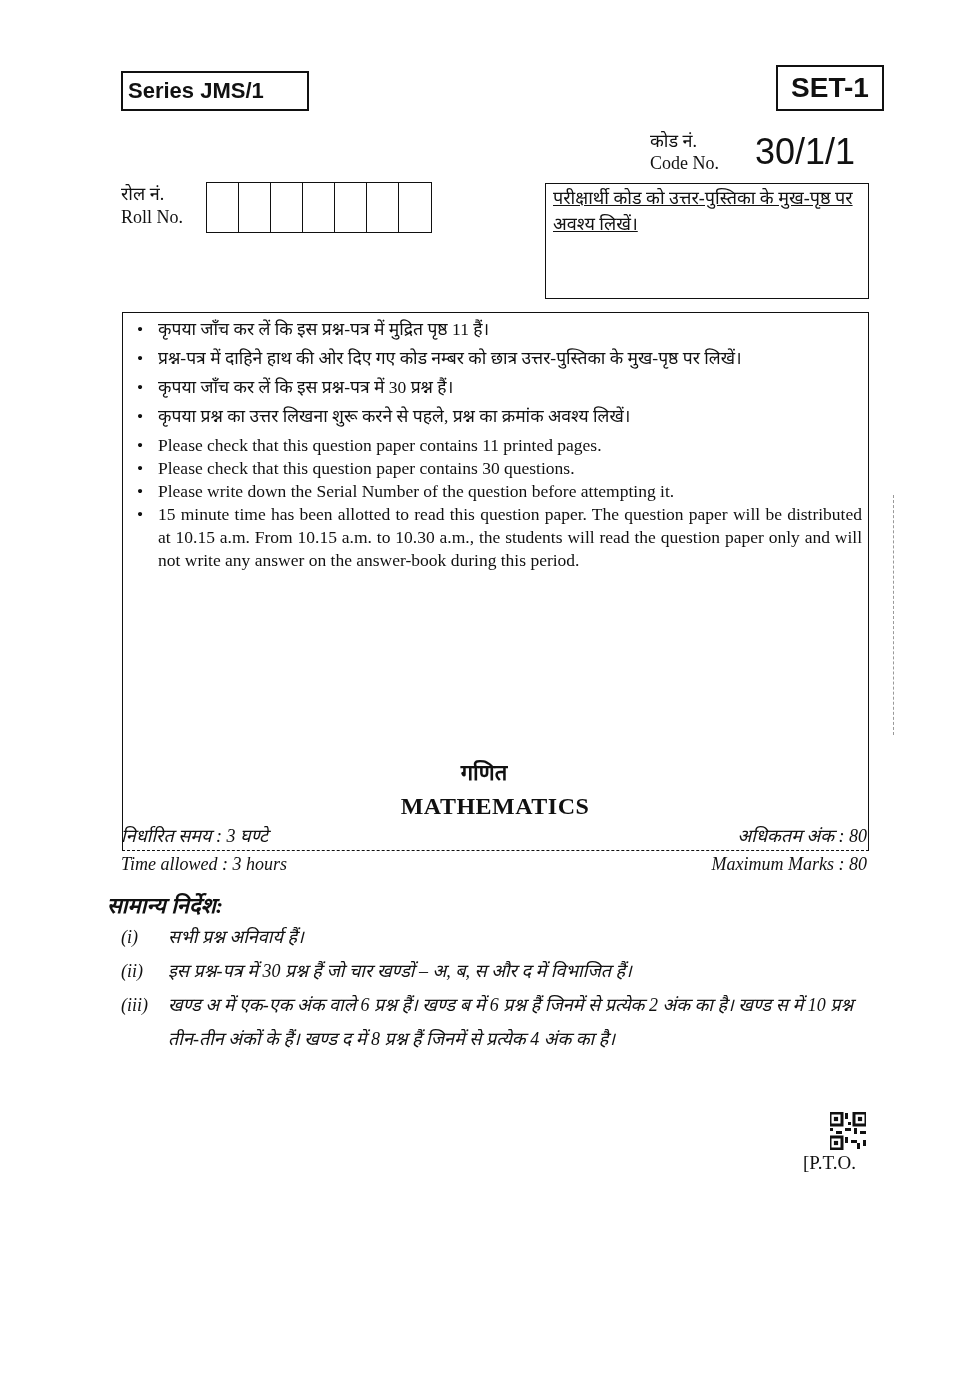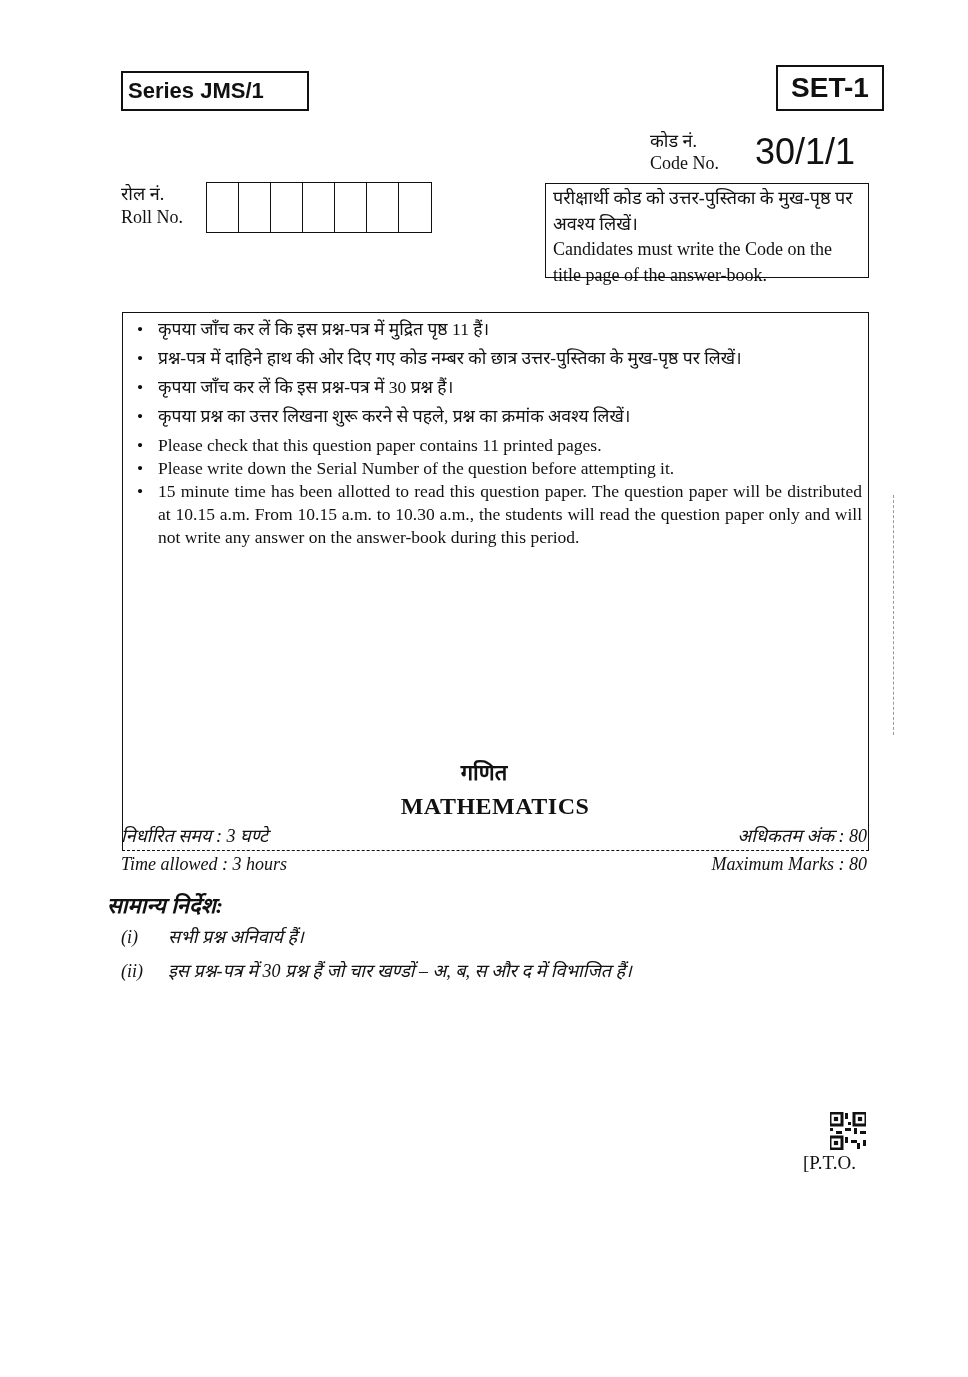--- a/index.html
+++ b/index.html
@@ -25,23 +25,23 @@
     .code-value {
       left: 755px; top: 130px;
       font-family: "Liberation Sans", "DejaVu Sans", sans-serif;
       font-weight: normal; font-size: 36px; line-height: 44px;
     }
     .roll-label { left: 121px; top: 183px; font-size: 18px; line-height: 23px; }
     .roll-grid { left: 206px; top: 182px; display: flex; border: 1.5px solid #111; height: 49px; }
     .roll-cell { width: 32px; height: 49px; border-right: 1.5px solid #111; box-sizing: border-box; }
     .roll-cell:last-child { border-right: none; }
     .code-note {
-      left: 545px; top: 183px; width: 324px; height: 95px;
+      left: 545px; top: 183px; width: 324px; height: 116px;
       border: 1.5px solid #111; box-sizing: border-box;
-      padding: 2px 7px; font-size: 18px; line-height: 25.5px;
+      padding: 2px 7px; font-size: 18px; line-height: 25.5px; text-decoration: underline;
     }
     .instr-box {
       left: 122px; top: 312px; width: 747px; height: 539px;
       border: 1.5px solid #111; border-bottom-style: dashed; box-sizing: border-box;
       padding: 2px 0 0 10px;
     }
     .instr-list { list-style: none; margin: 0; padding: 0; }
     .instr-item { position: relative; padding-left: 25px; padding-right: 6px; font-size: 17.5px; text-align: justify; }
     .instr-item::before {
       content: "•"; position: absolute; left: 4px; top: 0;
@@ -83,32 +83,32 @@
   <div class="roll-cell"></div>
   <div class="roll-cell"></div>
   <div class="roll-cell"></div>
   <div class="roll-cell"></div>
   <div class="roll-cell"></div>
   <div class="roll-cell"></div>
 </div>
 
 <div class="abs code-note">
   <div>परीक्षार्थी कोड को उत्तर-पुस्तिका के मुख-पृष्ठ पर अवश्य लिखें।</div>
-  <div>Candidates must write the Code on the title page of the answer-book.</div>
 </div>
 
 <div class="abs instr-box">
   <ul class="instr-list hi">
     <li class="instr-item">कृपया जाँच कर लें कि इस प्रश्न-पत्र में मुद्रित पृष्ठ 11 हैं।</li>
     <li class="instr-item">प्रश्न-पत्र में दाहिने हाथ की ओर दिए गए कोड नम्बर को छात्र उत्तर-पुस्तिका के मुख-पृष्ठ पर लिखें।</li>
     <li class="instr-item">कृपया जाँच कर लें कि इस प्रश्न-पत्र में 30 प्रश्न हैं।</li>
     <li class="instr-item bold">कृपया प्रश्न का उत्तर लिखना शुरू करने से पहले, प्रश्न का क्रमांक अवश्य लिखें।</li>
   </ul>
   <ul class="instr-list en" style="margin-top:3px;">
     <li class="instr-item">Please check that this question paper contains 11 printed pages.</li>
+    <li class="instr-item">Please check that this question paper contains 30 questions.</li>
     <li class="instr-item bold">Please write down the Serial Number of the question before attempting it.</li>
     <li class="instr-item">15 minute time has been allotted to read this question paper. The question paper will be distributed at 10.15 a.m. From 10.15 a.m. to 10.30 a.m., the students will read the question paper only and will not write any answer on the answer-book during this period.</li>
   </ul>
 </div>
 <div class="abs side-line"></div>
 
 <div class="abs subject-hi">गणित</div>
 <div class="abs subject-en">MATHEMATICS</div>
 
 <div class="abs meta meta-left">
@@ -123,20 +123,24 @@
 <div class="abs gen-title">सामान्य निर्देश:</div>
 <div class="abs gen-list">
   <div class="gen-item">
     <span class="gen-num">(i)</span>
     <span class="gen-text bold">सभी प्रश्न अनिवार्य हैं।</span>
   </div>
   <div class="gen-item">
     <span class="gen-num">(ii)</span>
     <span class="gen-text">इस प्रश्न-पत्र में 30 प्रश्न हैं जो चार खण्डों – अ, ब, स और द में विभाजित हैं।</span>
   </div>
+  <div class="gen-item">
+    <span class="gen-num">(iii)</span>
+    <span class="gen-text">खण्ड अ में एक-एक अंक वाले 6 प्रश्न हैं। खण्ड ब में 6 प्रश्न हैं जिनमें से प्रत्येक 2 अंक का है। खण्ड स में 10 प्रश्न तीन-तीन अंकों के हैं। खण्ड द में 8 प्रश्न हैं जिनमें से प्रत्येक 4 अंक का है।</span>
+  </div>
 </div>
 
 <svg class="abs qr" viewBox="0 0 12 12">
   <rect x="0" y="0" width="4" height="4" fill="none" stroke="#111" stroke-width="1"></rect>
   <rect x="1.3" y="1.3" width="1.4" height="1.4" fill="#111"></rect>
   <rect x="8" y="0" width="4" height="4" fill="none" stroke="#111" stroke-width="1"></rect>
   <rect x="9.3" y="1.3" width="1.4" height="1.4" fill="#111"></rect>
   <rect x="0" y="8" width="4" height="4" fill="none" stroke="#111" stroke-width="1"></rect>
   <rect x="1.3" y="9.3" width="1.4" height="1.4" fill="#111"></rect>
   <rect x="5" y="0" width="1" height="2" fill="#111"></rect>

